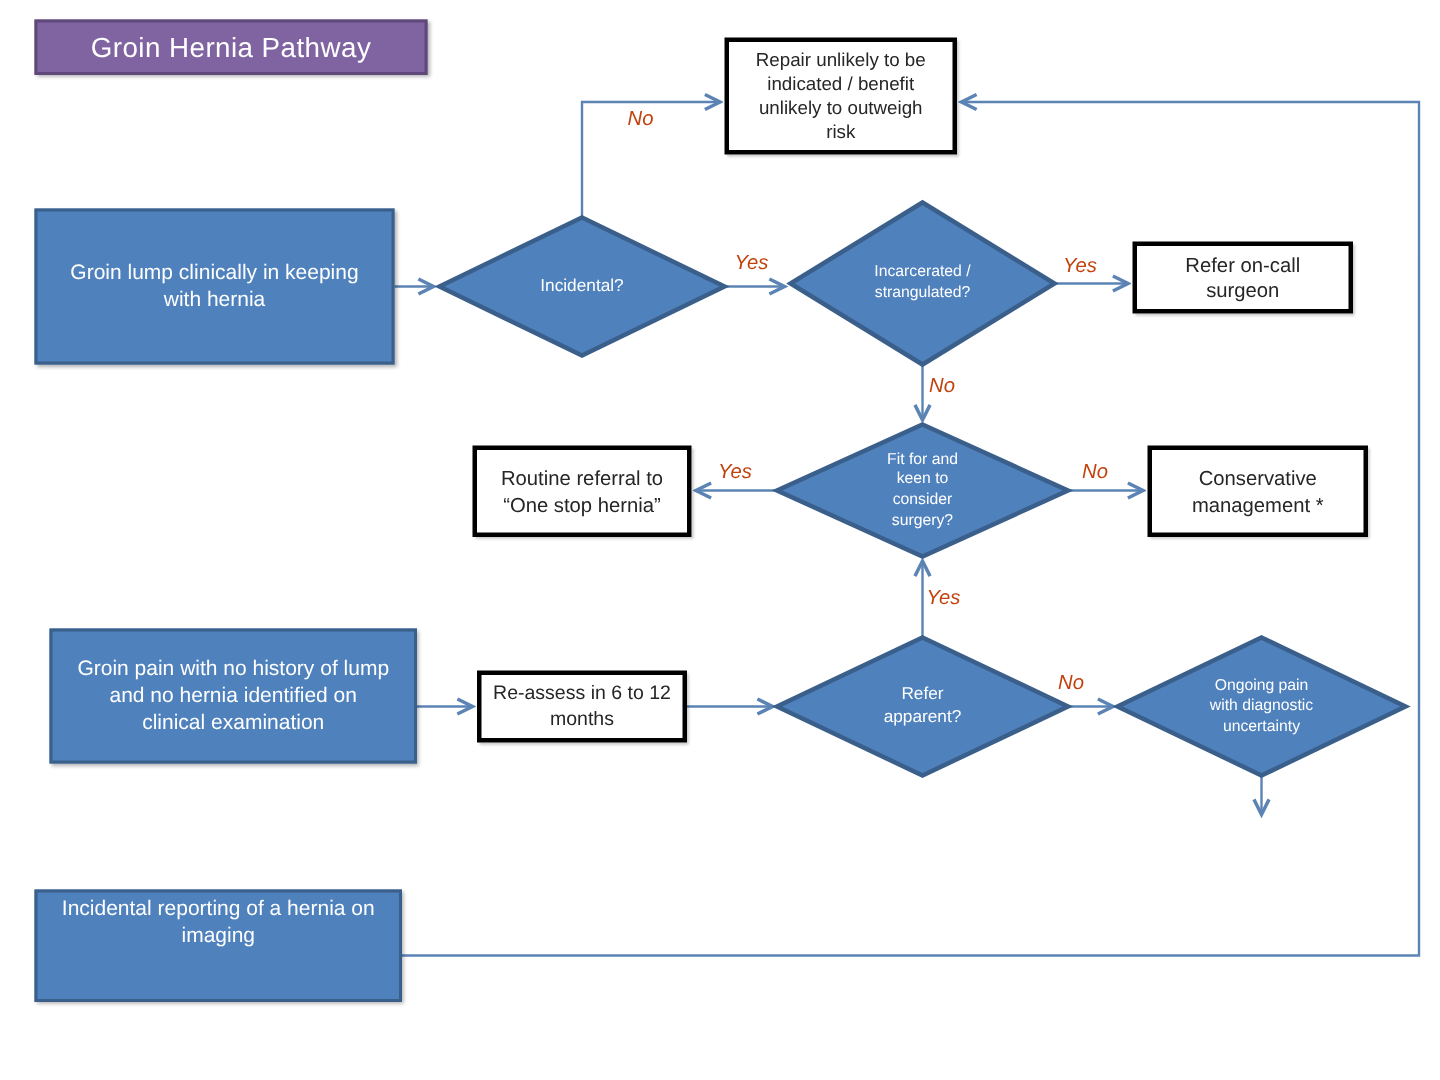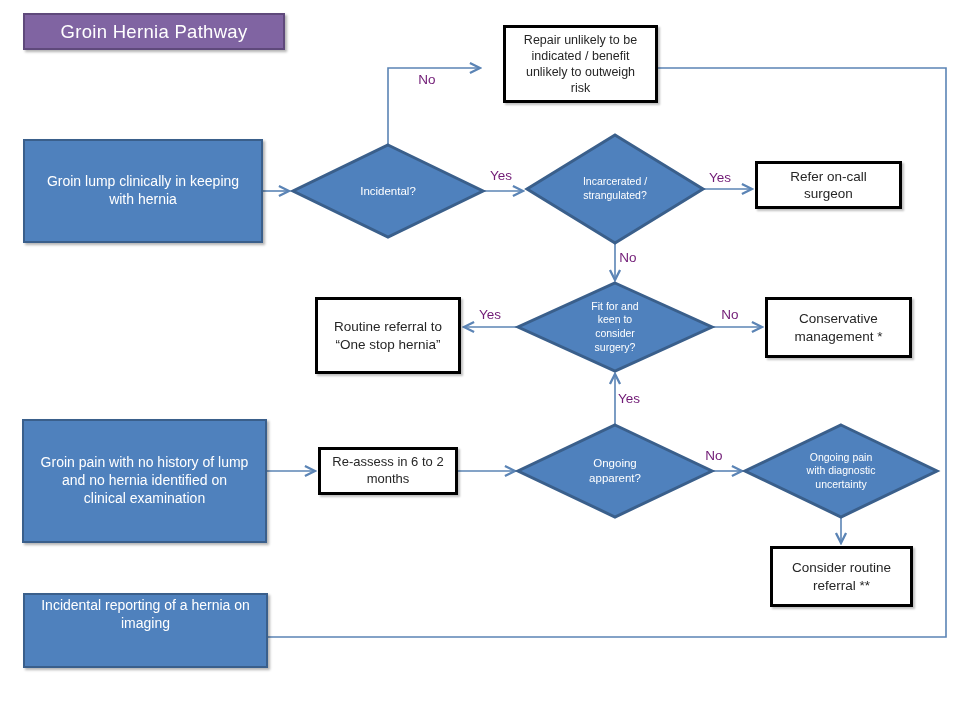--- a/index.html
+++ b/index.html
@@ -41,21 +41,21 @@
     box-shadow:1.5px 1.5px 2px rgba(0,0,0,.25);
   }
   .dlabel{
     position:absolute;display:flex;align-items:center;justify-content:center;
     text-align:center;white-space:pre-line;color:var(--text-on-blue);
     font-size:10.5px;line-height:1.3;pointer-events:none;
   }
   .dlabel.big{font-size:11.5px;}
   .elabel{
     position:absolute;transform:translate(-50%,-50%);
-    color:#701a75;font-size:13.5px;white-space:nowrap;
+    color:#c2410c;font-size:13.5px;white-space:nowrap;font-style:italic;
   }
 </style>
 </head>
 <body>
 
 <div class="canvas">
 
   <svg class="wires" viewBox="0 0 960 720">
     <defs>
       <marker id="arrow" viewBox="0 0 10 10" refX="8.5" refY="5" markerWidth="9" markerHeight="9" orient="auto-start-reverse">
@@ -81,49 +81,47 @@
     <polygon class="diamond-shape" points="615,135 703,189 615,243 527,189"></polygon>
     <polygon class="diamond-shape" points="615,283 712,327 615,371 518,327"></polygon>
     <polygon class="diamond-shape" points="615,425 712,471 615,517 518,471"></polygon>
     <polygon class="diamond-shape" points="841,425 937,471 841,517 745,471"></polygon>
   </svg>
 
   <div class="node title-box" style="left:23px;top:13px;width:262px;height:37px;">Groin Hernia Pathway</div>
 
   <div class="node start-box" style="left:23px;top:139px;width:240px;height:104px;">Groin lump clinically in keeping
 with hernia</div>
-  <div class="node start-box" style="left:22px;top:419px;width:245px;height:124px;">Groin pain with no history of lump
+  <div class="node start-box" style="left:33px;top:419px;width:245px;height:90px;">Groin pain with no history of lump
 and no hernia identified on
 clinical examination</div>
   <div class="node start-box" style="left:23px;top:593px;width:245px;height:75px;align-items:flex-start;padding-top:2px;">Incidental reporting of a hernia on
 imaging</div>
 
-  <div class="node outcome-box" style="left:483px;top:25px;width:155px;height:78px;margin-left:20px;">Repair unlikely to be
+  <div class="node outcome-box" style="left:483px;top:25px;width:155px;height:78px;">Repair unlikely to be
 indicated / benefit
 unlikely to outweigh
 risk</div>
   <div class="node outcome-box" style="left:755px;top:161px;width:147px;height:48px;font-size:13.5px;">Refer on-call
 surgeon</div>
-  <div class="node outcome-box" style="left:315px;top:297px;width:146px;height:77px;font-size:13.5px;">Routine referral to
+  <div class="node outcome-box" style="left:315px;top:297px;width:146px;height:61px;font-size:13.5px;">Routine referral to
 “One stop hernia”</div>
   <div class="node outcome-box" style="left:765px;top:297px;width:147px;height:61px;font-size:13.5px;">Conservative
 management *</div>
-  <div class="node outcome-box" style="left:318px;top:447px;width:140px;height:48px;font-size:13px;">Re-assess in 6 to 2
+  <div class="node outcome-box" style="left:318px;top:447px;width:140px;height:48px;font-size:13px;">Re-assess in 6 to 12
 months</div>
-  <div class="node outcome-box" style="left:770px;top:546px;width:143px;height:61px;font-size:13.5px;">Consider routine
-referral **</div>
 
   <div class="dlabel big" style="left:293px;top:145px;width:190px;height:92px;">Incidental?</div>
   <div class="dlabel" style="left:527px;top:135px;width:176px;height:108px;">Incarcerated /
 strangulated?</div>
   <div class="dlabel" style="left:518px;top:283px;width:194px;height:88px;">Fit for and
 keen to
 consider
 surgery?</div>
-  <div class="dlabel big" style="left:518px;top:425px;width:194px;height:92px;">Ongoing
+  <div class="dlabel big" style="left:518px;top:425px;width:194px;height:92px;">Refer
 apparent?</div>
   <div class="dlabel" style="left:745px;top:425px;width:192px;height:92px;">Ongoing pain
 with diagnostic
 uncertainty</div>
 
   <span class="elabel" style="left:427px;top:79px;">No</span>
   <span class="elabel" style="left:501px;top:175px;">Yes</span>
   <span class="elabel" style="left:720px;top:177px;">Yes</span>
   <span class="elabel" style="left:628px;top:257px;">No</span>
   <span class="elabel" style="left:490px;top:314px;">Yes</span>

